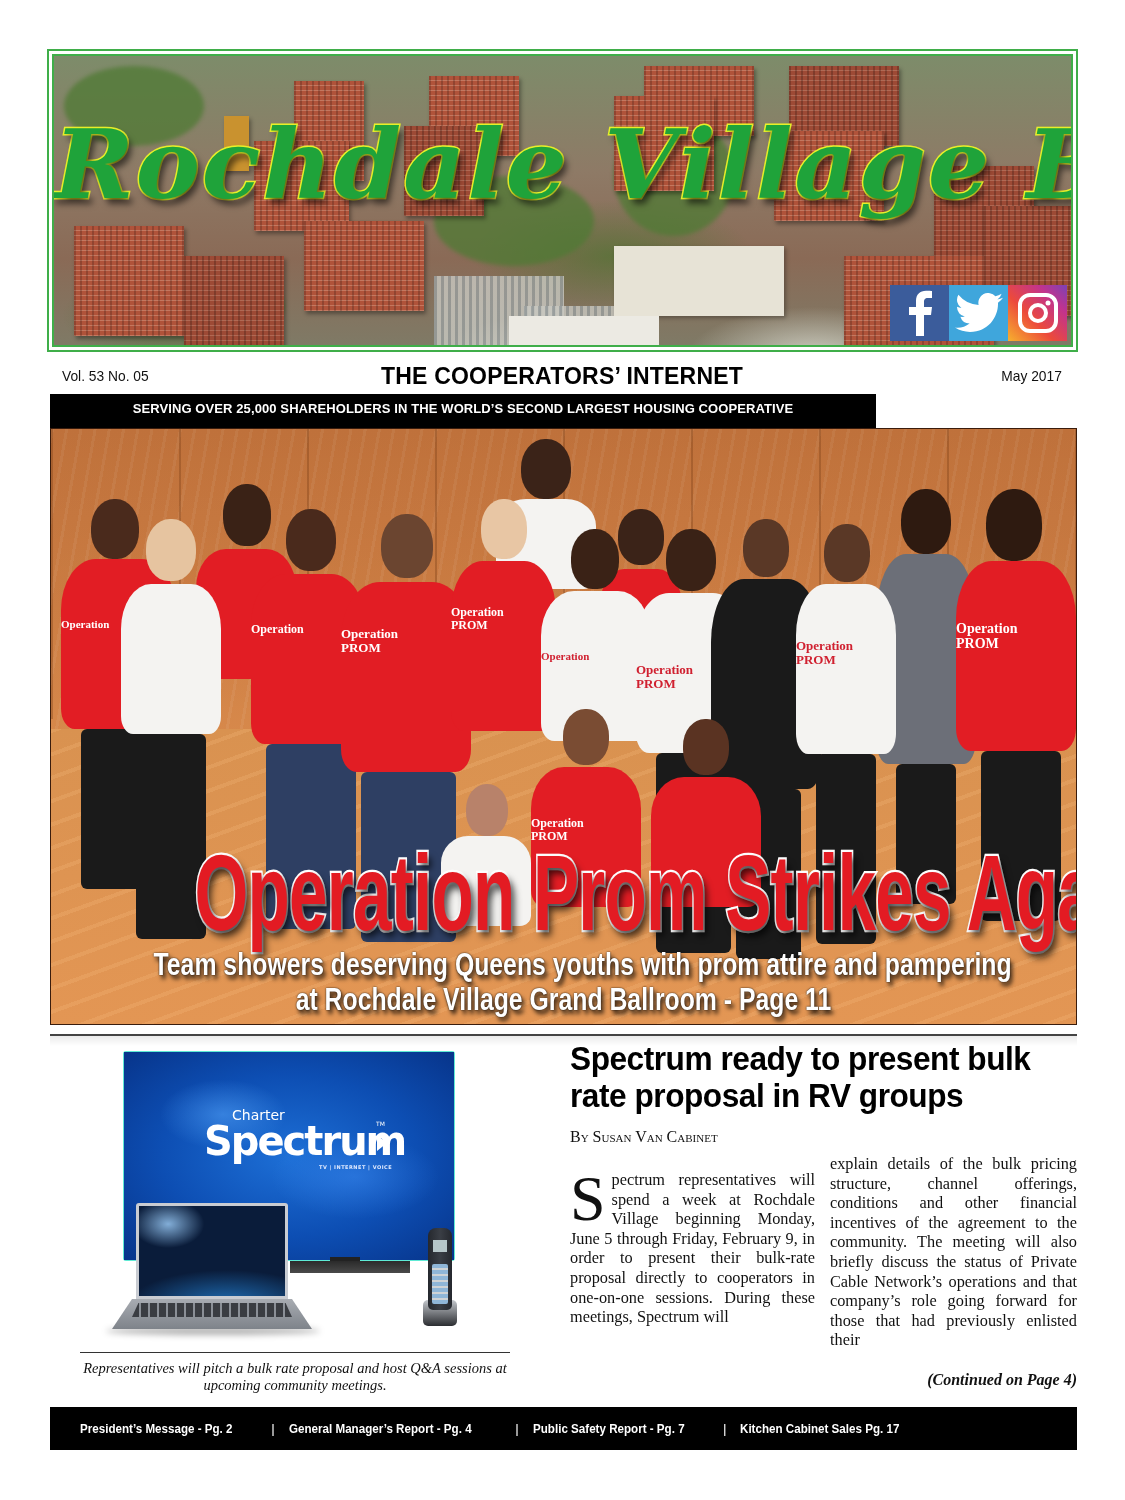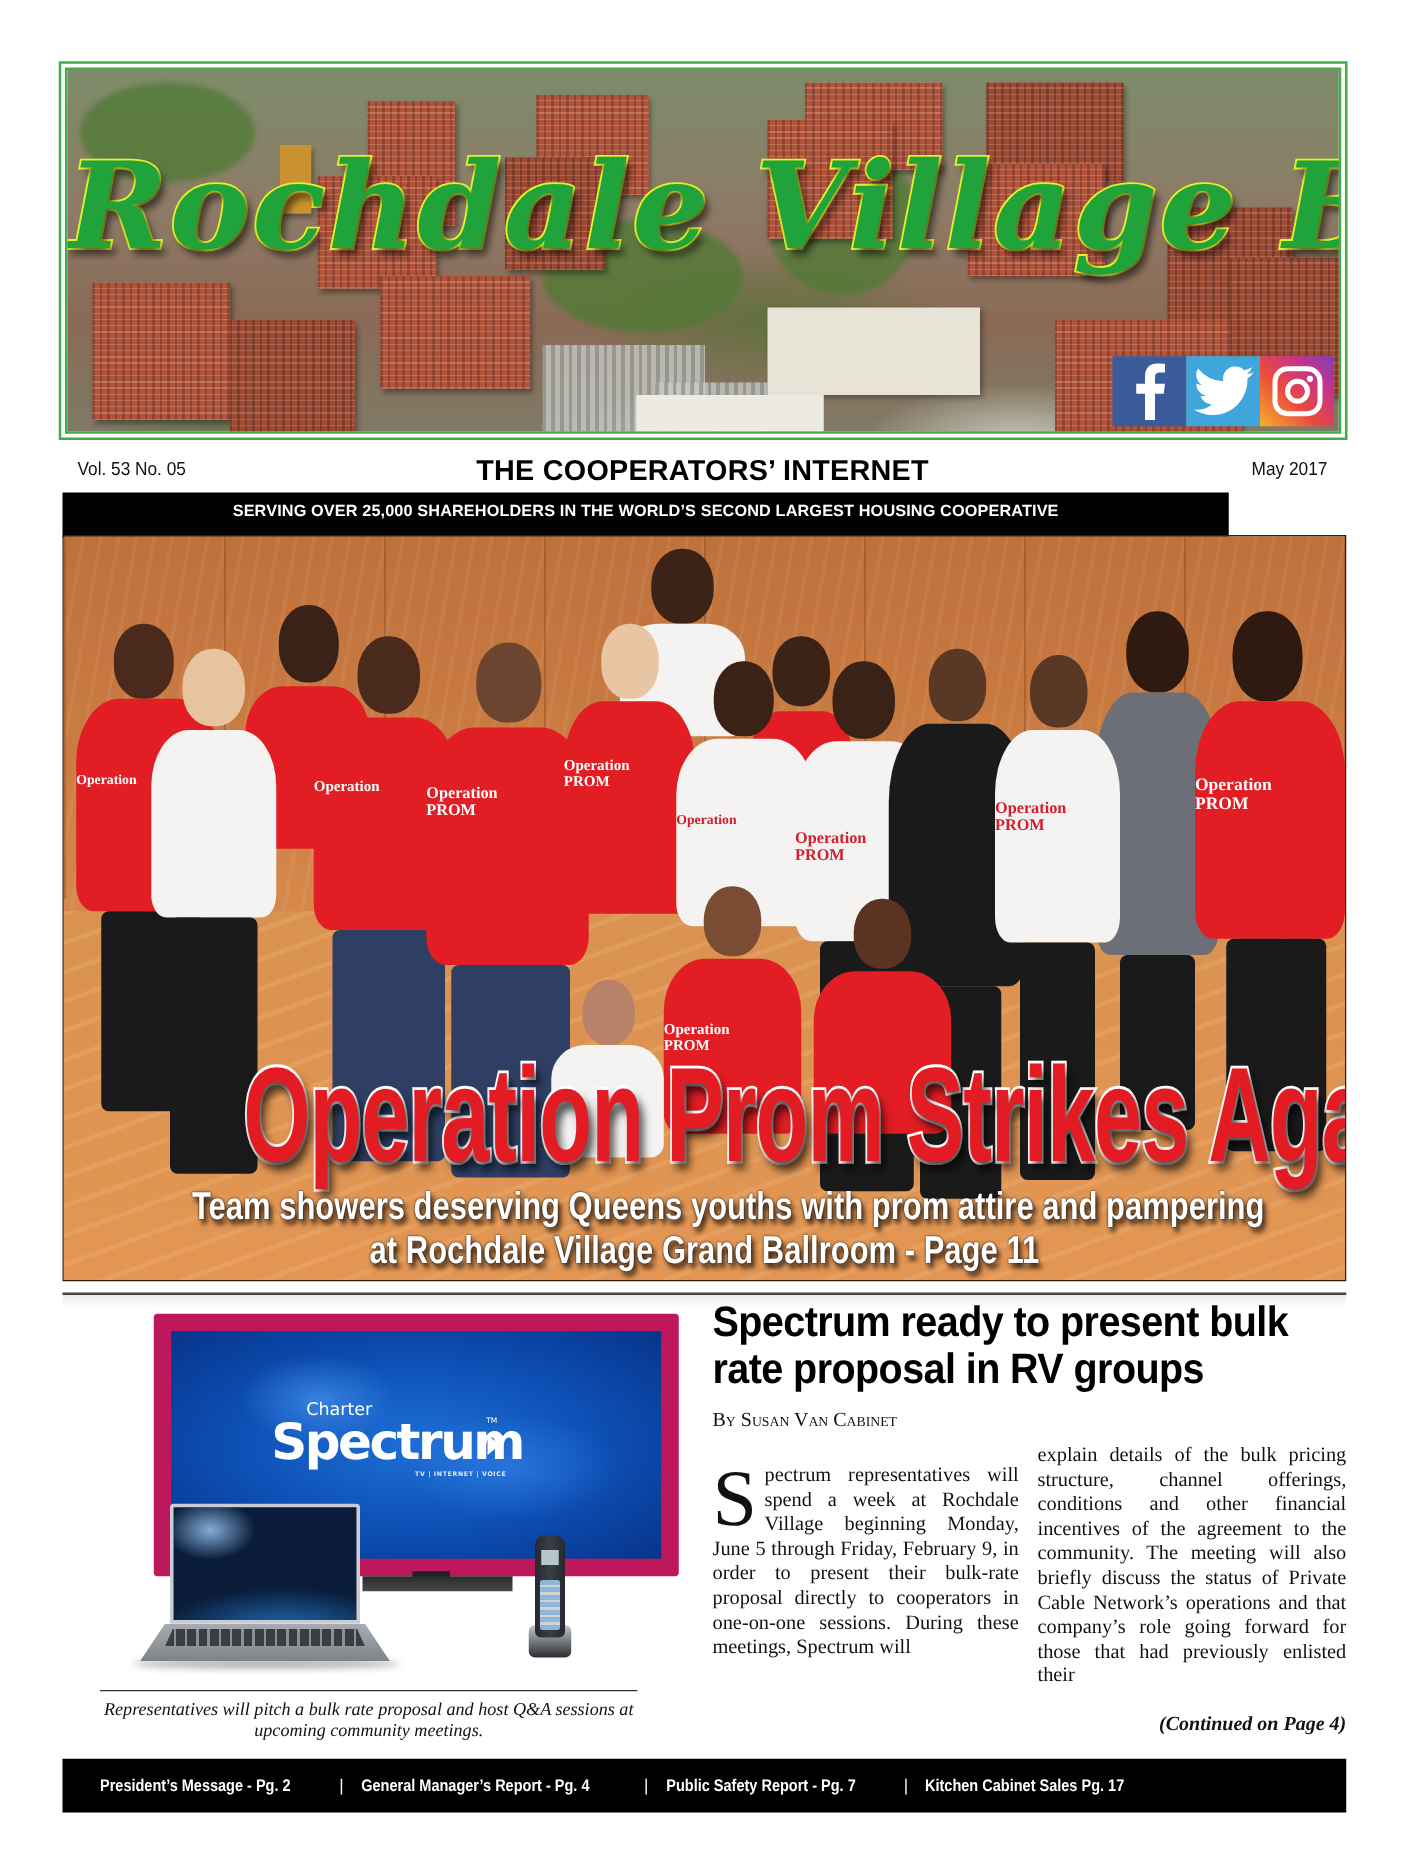--- a/index.html
+++ b/index.html
@@ -49,21 +49,21 @@
   .s.ig { background: linear-gradient(45deg, #f7b12e 0%, #ec4a3b 40%, #c1338e 75%, #7b41b6 100%); }
   .s svg { display: block; }
 
   
   .info-line { position: absolute; left: 62px; top: 363px; width: 1000px; height: 28px; font-family: "Liberation Sans", sans-serif; }
   .vol { position: absolute; left: 0; top: 4px; font-size: 15px; color: #111; transform: scaleX(.92); transform-origin: left; }
   .paper-name { position: absolute; left: 0; right: 0; top: 0; text-align: center; font-size: 23px; font-weight: bold; color: #000; letter-spacing: .2px; }
   .date { position: absolute; right: 0; top: 4px; font-size: 15px; color: #111; transform: scaleX(.92); transform-origin: right; }
 
   .tagline-bar {
-    position: absolute; left: 50px; top: 394px; width: 933px; height: 36px;
+    position: absolute; left: 50px; top: 394px; width: 826px; height: 36px;
     background: #000; color: #fff; text-align: center;
     font-family: "Liberation Sans", sans-serif; font-weight: bold; font-size: 13px;
     line-height: 30px; letter-spacing: .1px;
   }
 
   
   .hero {
     position: absolute; left: 50px; top: 428px; width: 1027px; height: 597px;
     border: 1px solid #3a1c0c; overflow: hidden;
     background:
@@ -110,21 +110,21 @@
   }
   .hero-sub.l1 { top: 520px; }
   .hero-sub.l2 { top: 555px; }
 
   
   .rule { position: absolute; left: 50px; top: 1034px; width: 1027px; height: 2px; background: #444; }
   .rule-shadow { position: absolute; left: 50px; top: 1036px; width: 1027px; height: 10px; background: linear-gradient(180deg, rgba(0,0,0,.08), transparent); }
 
   
   .spectrum-img { position: absolute; left: 90px; top: 1045px; width: 460px; height: 300px; }
-  .tv { position: absolute; left: 33px; top: 6px; width: 420px; height: 210px; background: #be185d; border-radius: 3px; padding: 14px; }
+  .tv { position: absolute; left: 33px; top: 6px; width: 332px; height: 210px; background: #5eead4; border-radius: 3px; padding: 1px; }
   .tv-screen { width: 100%; height: 100%;
     background:
       radial-gradient(ellipse 90px 50px at 30% 30%, rgba(90,170,255,.5), transparent 70%),
       radial-gradient(ellipse 120px 60px at 70% 60%, rgba(70,150,255,.4), transparent 70%),
       radial-gradient(ellipse at 50% 50%, #1d6fd6 0%, #0d4eb3 55%, #07348a 100%);
     position: relative; }
   .brand-charter { position: absolute; left: 108px; top: 55px; font-family: "DejaVu Sans", sans-serif; color: #fff; font-size: 14px; }
   .brand-spectrum { position: absolute; left: 80px; top: 66px; font-family: "DejaVu Sans", sans-serif; font-weight: bold; color: #fff; font-size: 40px; letter-spacing: -2px; }
   .brand-tm { position: absolute; left: 252px; top: 68px; color: #fff; font-family: "DejaVu Sans", sans-serif; font-size: 6px; }
   .brand-play { position: absolute; left: 253px; top: 83px; width: 0; height: 0; border-top: 8px solid transparent; border-bottom: 8px solid transparent; border-left: 10px solid #fff; }

